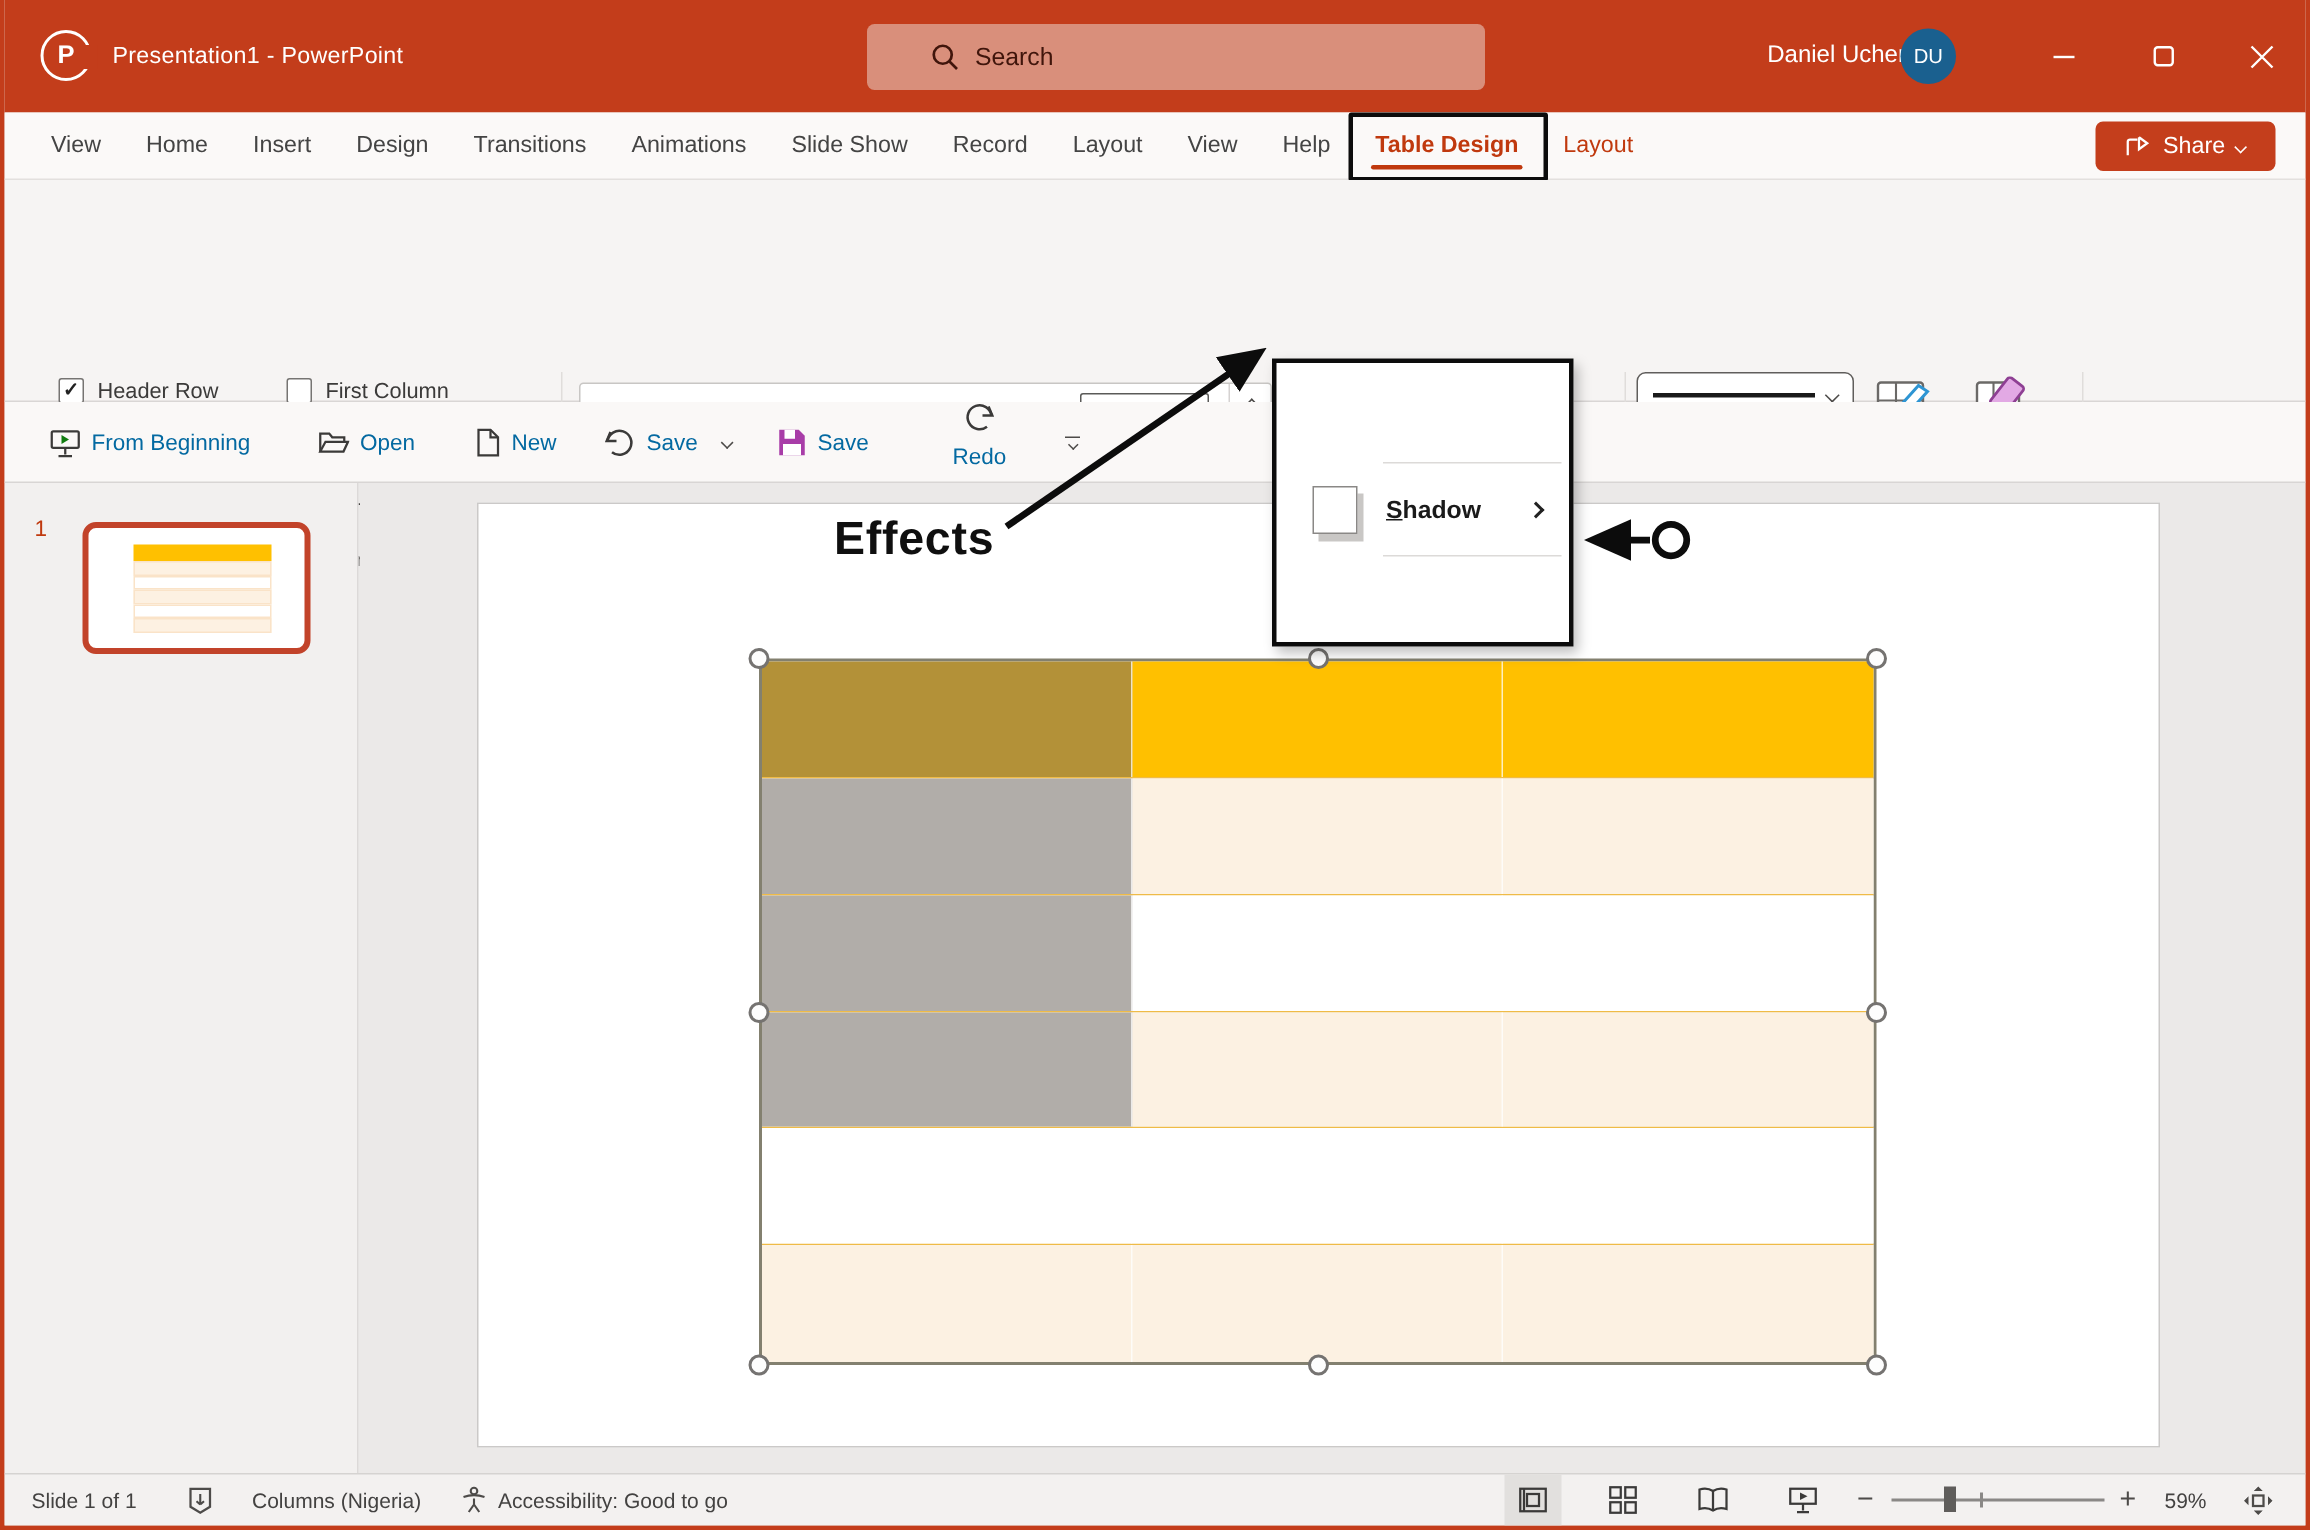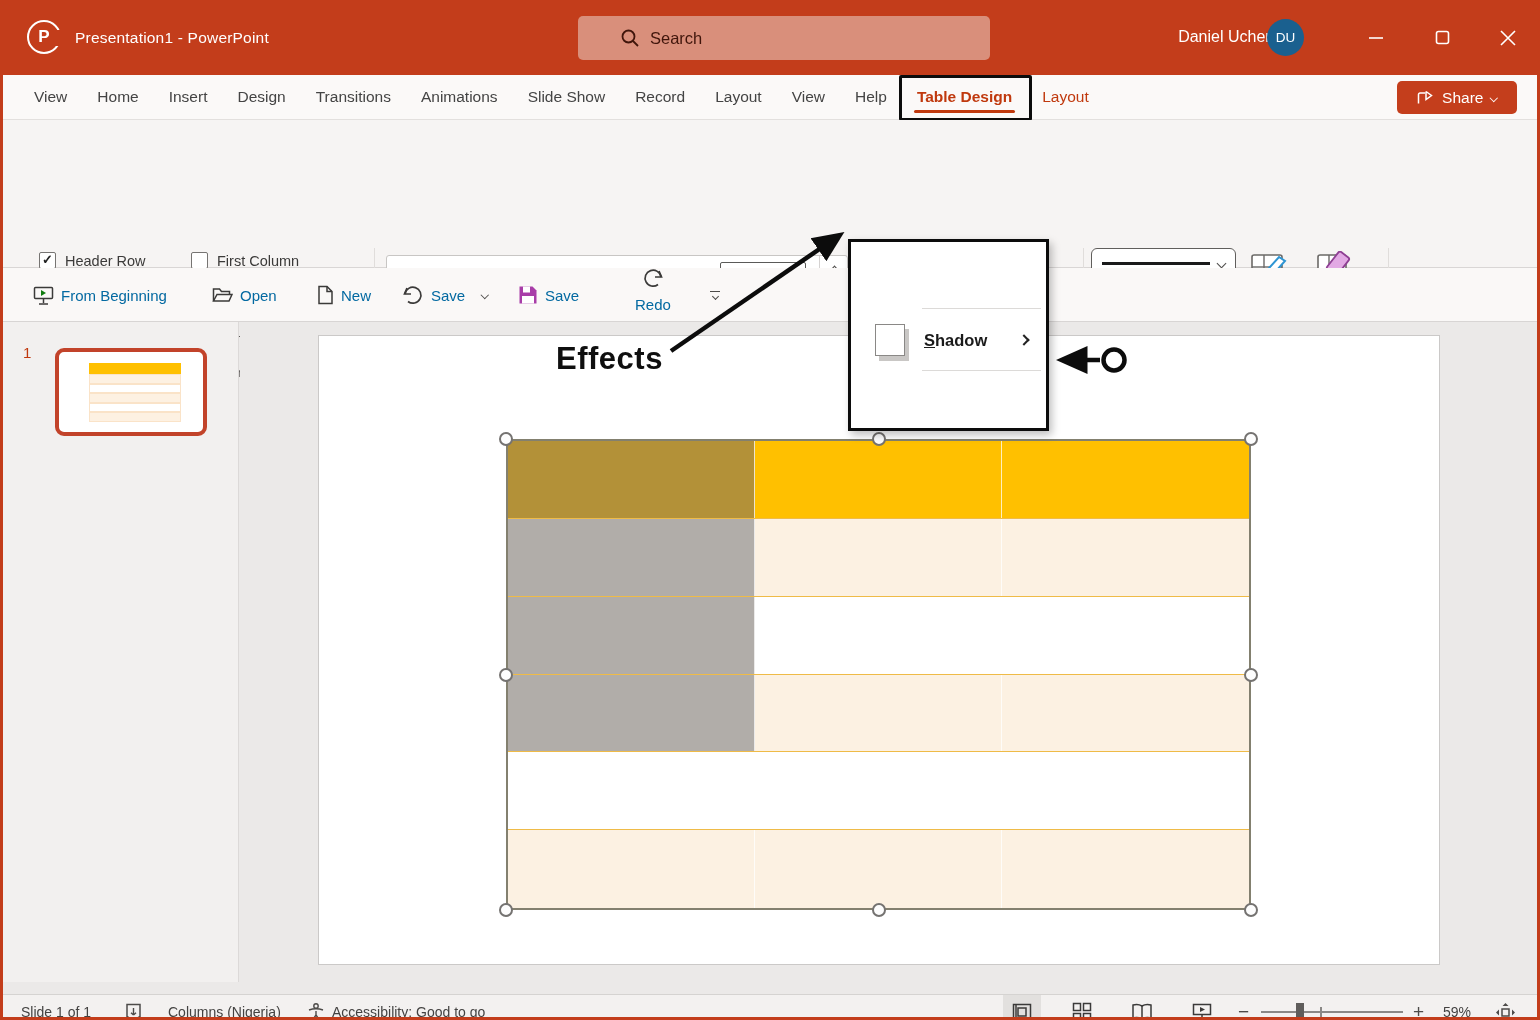--- a/index.html
+++ b/index.html
@@ -131,21 +131,21 @@
   .mi-label .acc { text-decoration:underline; }
   .mi-chv { position:absolute; right:18px; }
   .menu-sep { position:absolute; left:71px; right:5px; height:1px; background:#DCDAD8; }
 
   
   .fx-label { position:absolute; left:553px; top:341px; font-size:31px; font-weight:bold; color:#0f0f0f;
               z-index:40; letter-spacing:.5px; }
   .annot-svg { position:absolute; left:0; top:0; width:1540px; height:1020px; z-index:38; pointer-events:none; }
 
   
-  .statusbar { position:absolute; left:0; right:0; bottom:0; height:23px; background:#F3F1F0; border-top:1px solid #D5D3D1;
+  .statusbar { position:absolute; left:0; right:0; bottom:0; height:35px; background:#F3F1F0; border-top:1px solid #D5D3D1;
                font-size:14px; color:#434241;text-align:right; }
   .sb { position:absolute; top:0; height:34px; display:flex; align-items:center; }
   .sb-viewbtn { justify-content:center; width:38px; }
   .sb-viewbtn.on { background:#E2E0DE; }
   .zoom-track { position:absolute; top:16px; left:1258px; width:142px; height:2px; background:#8A8886; }
   .zoom-tick { position:absolute; top:12px; left:1317px; width:2px; height:10px; background:#8A8886; }
   .zoom-thumb { position:absolute; top:8px; left:1293px; width:8px; height:17px; background:#5F5D5B; }
 
   svg { display:block; }
 </style>

